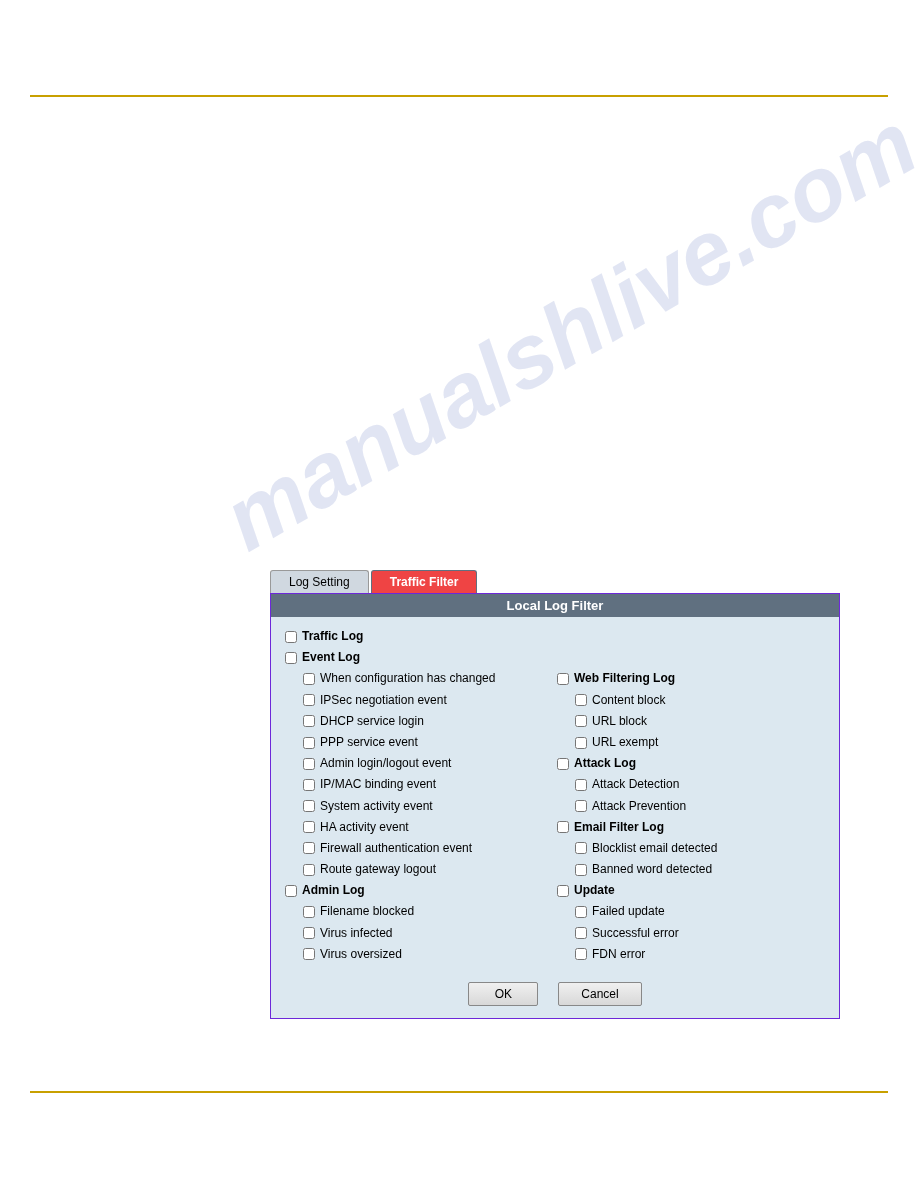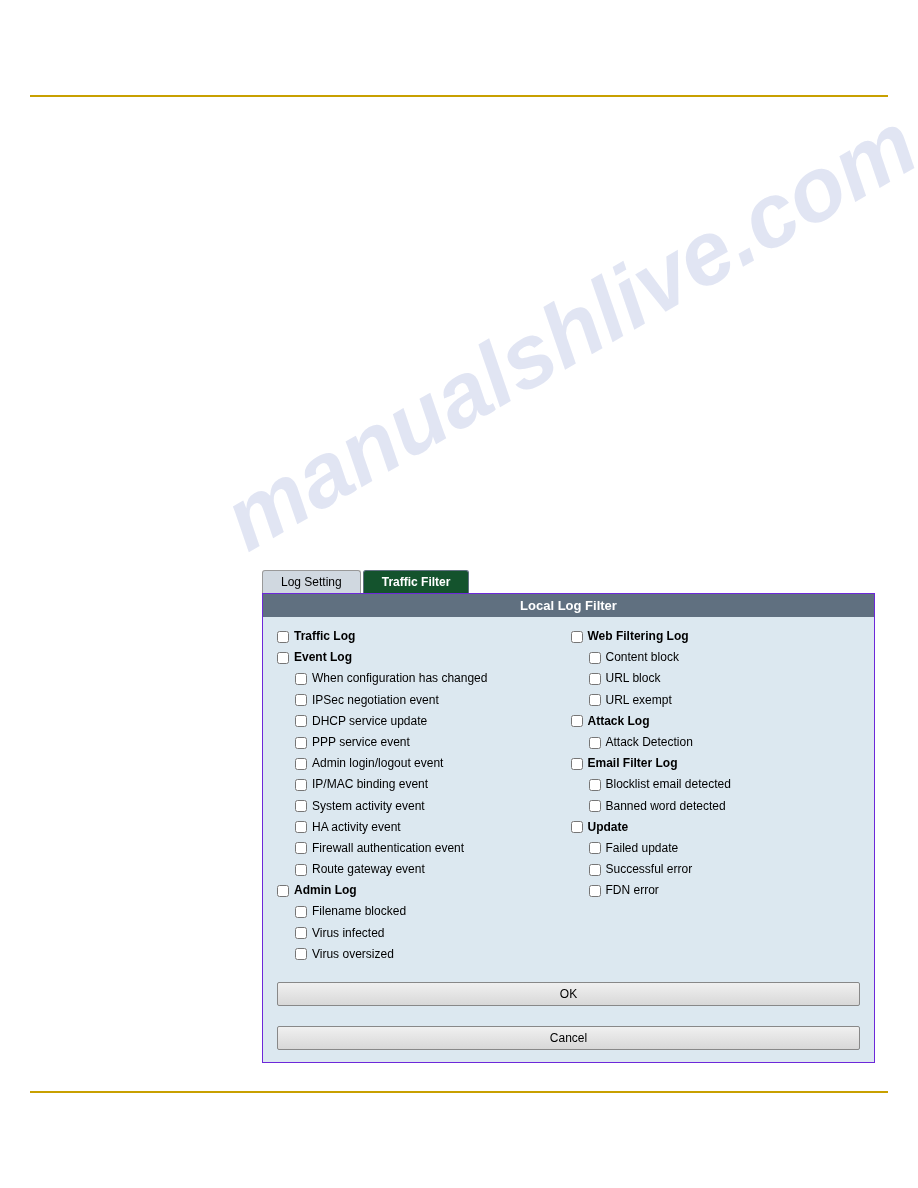--- a/index.html
+++ b/index.html
@@ -43,22 +43,22 @@
       transform: rotate(-30deg);
       white-space: nowrap;
       pointer-events: none;
       user-select: none;
       z-index: 0;
     }
 
     .dialog-container {
       position: absolute;
       top: 570px;
-      left: 262px;
-      width: 613px;
+      left: 270px;
+      width: 570px;
       z-index: 10;
     }
 
     
     .tabs-row {
       display: flex;
       align-items: flex-end;
       margin-bottom: 0;
     }
 
@@ -67,21 +67,21 @@
       border: 1px solid #999;
       background: #d0d8e0;
       font-size: 12px;
       cursor: pointer;
       border-bottom: none;
       border-radius: 3px 3px 0 0;
       color: #000;
     }
 
     .tab.active {
-      background: #14532d;
+      background: #ef4444;
       color: #ffffff;
       font-weight: bold;
       border-color: #607080;
     }
 
     .tab:first-child {
       margin-right: 2px;
     }
 
     
@@ -111,20 +111,21 @@
       flex-direction: column;
       gap: 2px;
     }
 
     .col-right {
       flex: 1;
       display: flex;
       flex-direction: column;
       gap: 2px;
       padding-left: 10px;
+      justify-content: flex-end;
     }
 
     .checkbox-row {
       display: flex;
       align-items: center;
       gap: 5px;
       line-height: 1.6;
     }
 
     .checkbox-row.indent {
@@ -141,21 +142,20 @@
     .section-label {
       font-weight: bold;
       font-size: 12px;
     }
 
     .dialog-buttons {
       display: flex;
       justify-content: center;
       gap: 20px;
       padding: 8px 14px 12px 14px;
-      flex-direction: column;
     }
 
     .dialog-btn {
       padding: 4px 22px;
       border: 1px solid #888;
       background: linear-gradient(to bottom, #f0f0f0, #d8d8d8);
       font-size: 12px;
       cursor: pointer;
       border-radius: 2px;
       min-width: 70px;
@@ -198,21 +198,21 @@
         <div class="checkbox-row indent">
           <input type="checkbox" style="">
           <span>When configuration has changed</span>
         </div>
         <div class="checkbox-row indent">
           <input type="checkbox" style="">
           <span>IPSec negotiation event</span>
         </div>
         <div class="checkbox-row indent">
           <input type="checkbox" style="">
-          <span>DHCP service update</span>
+          <span>DHCP service login</span>
         </div>
         <div class="checkbox-row indent">
           <input type="checkbox" style="">
           <span>PPP service event</span>
         </div>
         <div class="checkbox-row indent">
           <input type="checkbox" style="">
           <span>Admin login/logout event</span>
         </div>
         <div class="checkbox-row indent">
@@ -226,21 +226,21 @@
         <div class="checkbox-row indent">
           <input type="checkbox" style="">
           <span>HA activity event</span>
         </div>
         <div class="checkbox-row indent">
           <input type="checkbox" style="">
           <span>Firewall authentication event</span>
         </div>
         <div class="checkbox-row indent">
           <input type="checkbox" style="">
-          <span>Route gateway event</span>
+          <span>Route gateway logout</span>
         </div>
 
         <div class="checkbox-row">
           <input type="checkbox" style="">
           <span class="section-label">Admin Log</span>
         </div>
         <div class="checkbox-row indent">
           <input type="checkbox" style="">
           <span>Filename blocked</span>
         </div>
@@ -274,20 +274,24 @@
           <span>URL exempt</span>
         </div>
 
         <div class="checkbox-row">
           <input type="checkbox" style="">
           <span class="section-label">Attack Log</span>
         </div>
         <div class="checkbox-row indent">
           <input type="checkbox" style="">
           <span>Attack Detection</span>
+        </div>
+        <div class="checkbox-row indent">
+          <input type="checkbox" style="">
+          <span>Attack Prevention</span>
         </div>
 
         <div class="checkbox-row">
           <input type="checkbox" style="">
           <span class="section-label">Email Filter Log</span>
         </div>
         <div class="checkbox-row indent">
           <input type="checkbox" style="">
           <span>Blocklist email detected</span>
         </div>

